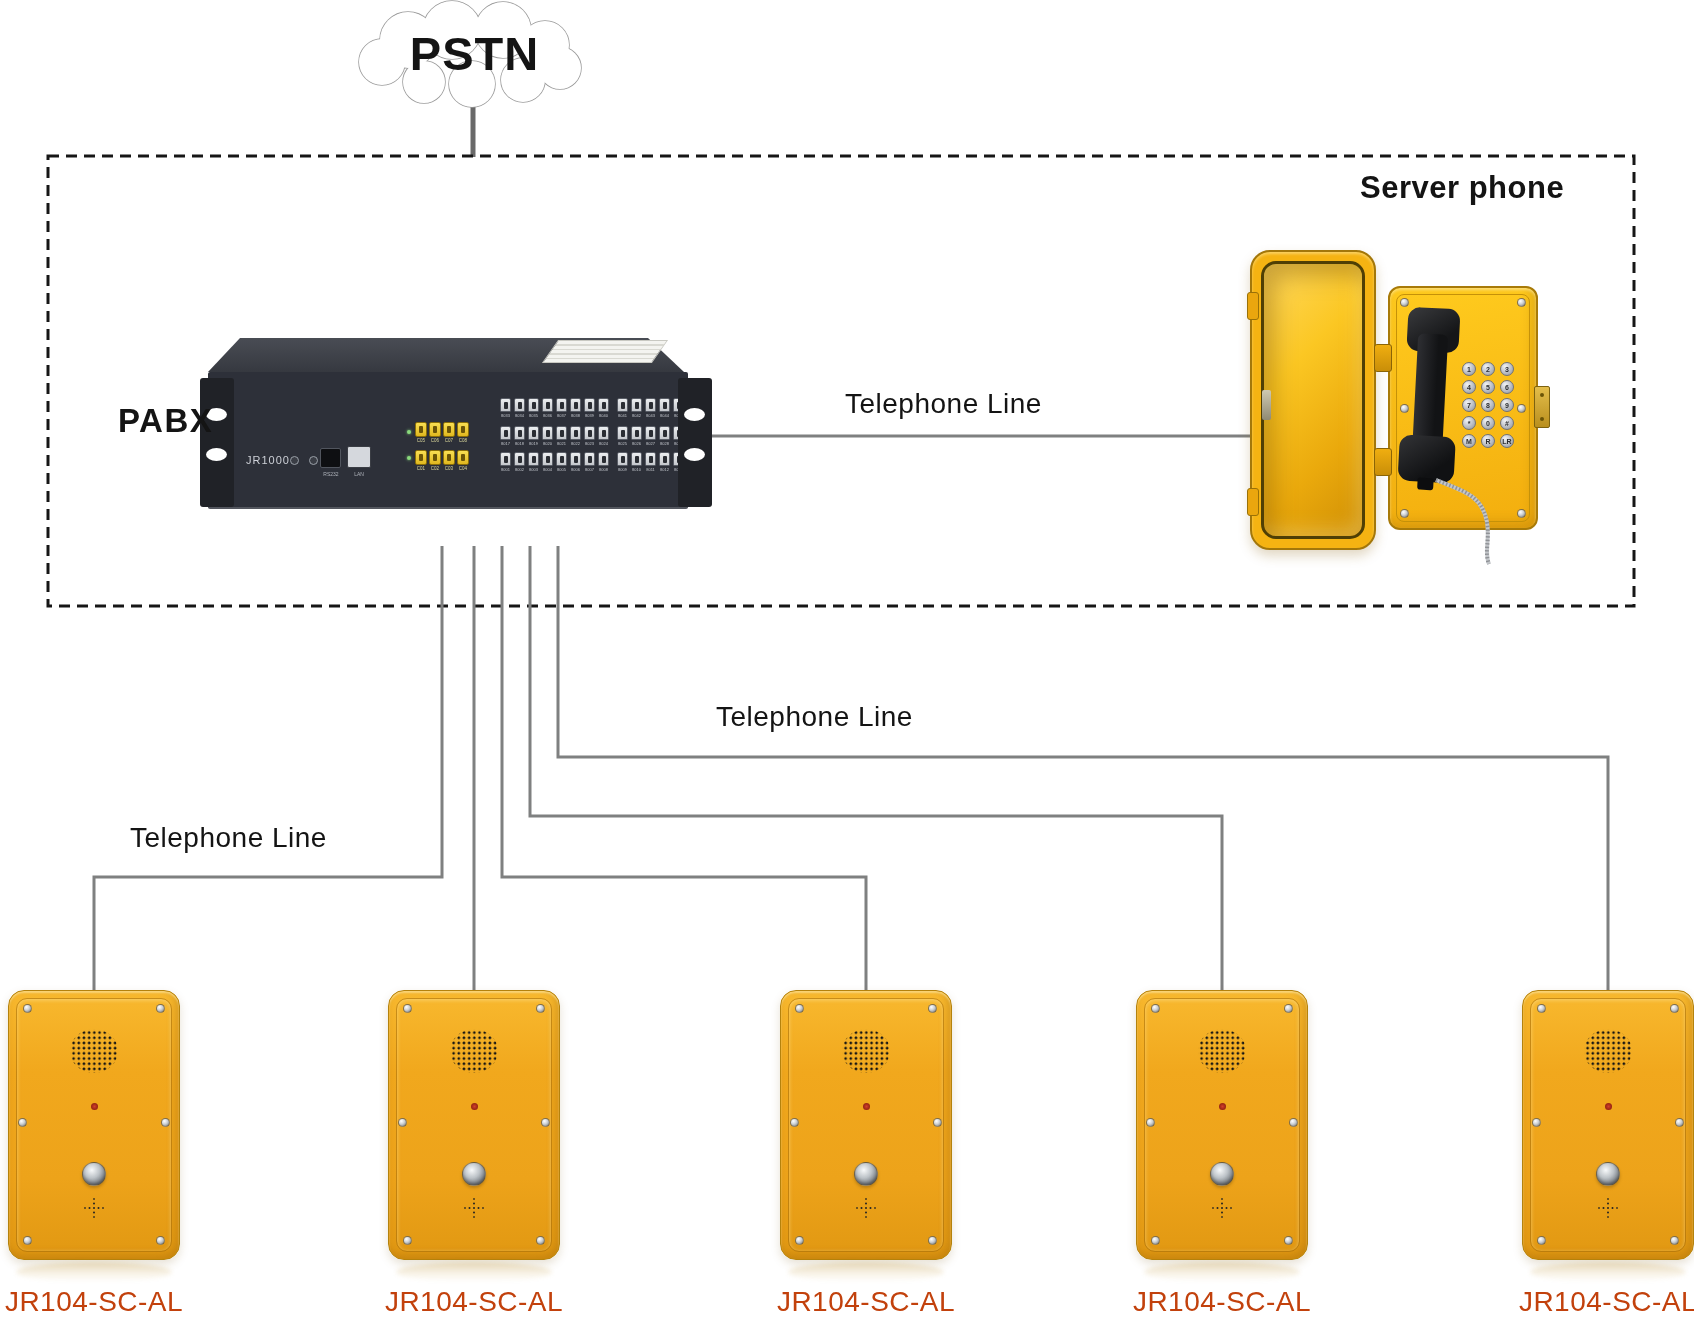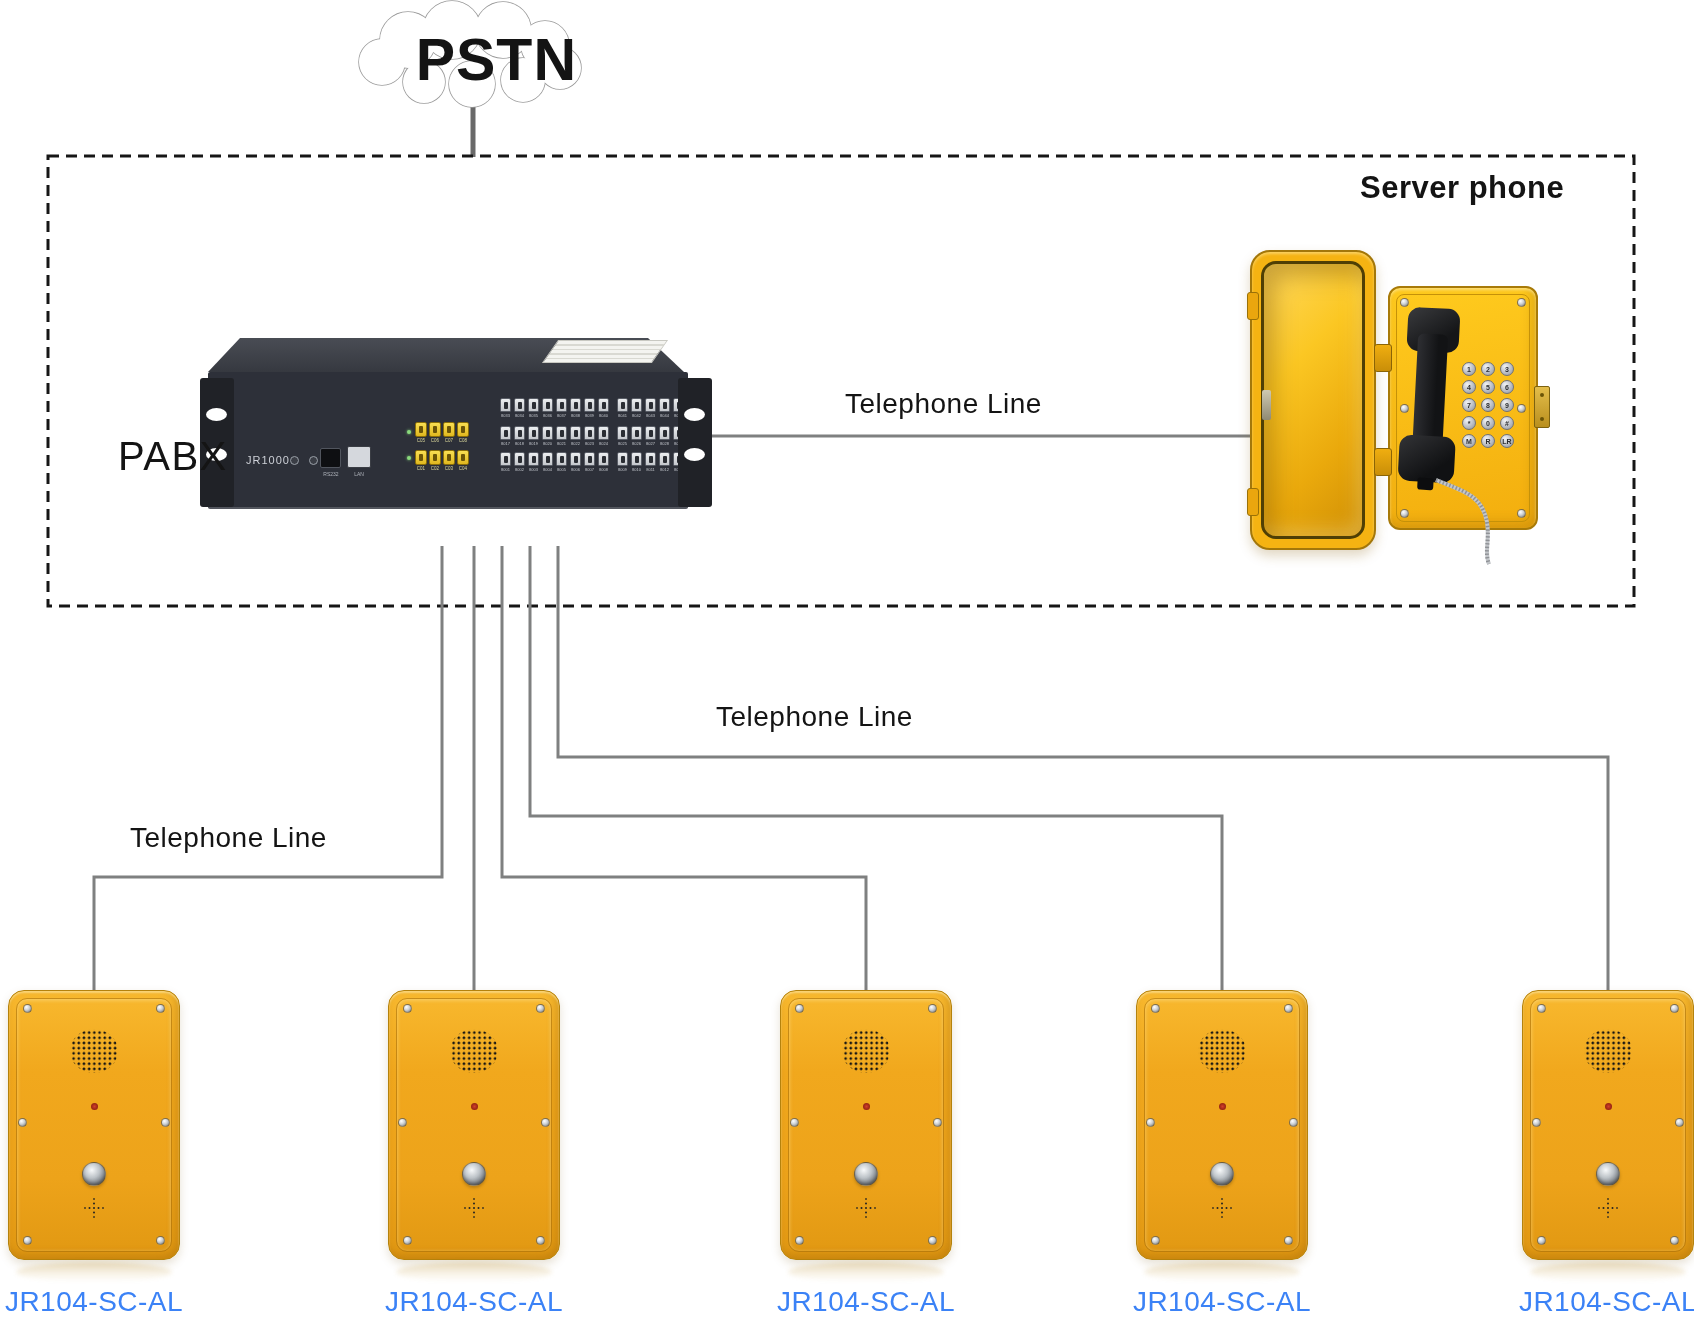--- a/index.html
+++ b/index.html
@@ -1,23 +1,23 @@
 <!DOCTYPE html>
 <html><head>
 <meta charset="utf-8">
 <title>Diagram</title>
 <style>
   html,body{margin:0;padding:0;background:#fff;}
   body{font-family:"Liberation Sans",sans-serif;color:#121212;}
   .stage{position:relative;width:1694px;height:1326px;background:#fff;overflow:hidden;}
   .wires{position:absolute;left:0;top:0;z-index:1;}
   .label{position:absolute;z-index:3;white-space:nowrap;color:#141414;}
-  .pstn{left:372px;top:26px;width:205px;text-align:right;font-size:59px;font-weight:bold;letter-spacing:1px;}
+  .pstn{left:372px;top:26px;width:205px;text-align:center;font-size:47px;font-weight:bold;letter-spacing:1px;}
   .server-room{left:1360px;top:170px;font-size:31px;font-weight:bold;letter-spacing:.5px;}
-  .pabx-label{left:118px;top:434px;font-size:40px;letter-spacing:1.5px;}
+  .pabx-label{left:118px;top:402px;font-size:33px;letter-spacing:1.5px;font-weight:bold;}
   .tl{font-size:28px;letter-spacing:.5px;}
   .tl-top{left:845px;top:388px;}
   .tl-mid{left:716px;top:701px;}
   .tl-left{left:130px;top:822px;}
   .iphone-label{left:1250px;top:556px;width:300px;text-align:center;font-size:32px;}
 
   
   .pabx{position:absolute;left:200px;top:335px;width:520px;height:175px;z-index:2;}
   .pabx-top{position:absolute;left:0;top:0;width:512px;height:40px;background:linear-gradient(180deg,#4b4e56,#34373e);clip-path:polygon(40px 3px,448px 3px,484px 37px,8px 37px);}
   .pabx-sticker{position:absolute;left:350px;top:5px;width:108px;height:21px;background:repeating-linear-gradient(180deg,#f4f4f0 0 3px,#d9d9d2 3px 4.5px);border:1px solid #c9c9c2;transform:skewX(-35deg);z-index:3;}
@@ -93,21 +93,21 @@
   .ipanel{position:absolute;inset:7px;border-radius:11px;border:1px solid rgba(160,105,10,.55);box-shadow:inset 0 1px 4px rgba(255,240,180,.5);}
   .iface .iscrew.c1{left:14px;top:13px;} .iface .iscrew.c2{right:14px;top:13px;}
   .iface .iscrew.c3{left:9px;top:127px;} .iface .iscrew.c4{right:9px;top:127px;}
   .iface .iscrew.c5{left:14px;bottom:14px;} .iface .iscrew.c6{right:14px;bottom:14px;}
   .grille{position:absolute;left:50%;top:38px;width:48px;height:44px;margin-left:-24px;border-radius:50%;background-image:radial-gradient(#141414 1.25px,transparent 1.45px);background-size:5.2px 5.2px;background-position:1px 1px;}
   .iled{position:absolute;left:50%;top:112px;width:7px;height:7px;margin-left:-3.5px;border-radius:50%;background:radial-gradient(#d2402a,#7c1507);}
   .callbtn{position:absolute;left:50%;top:171px;width:24px;height:24px;margin-left:-12px;border-radius:50%;background:radial-gradient(circle at 40% 32%,#f8fafb,#bcc2c7 40%,#70767c 75%,#4c5257);border:1px solid rgba(90,60,5,.5);box-sizing:border-box;box-shadow:0 2px 3px rgba(120,80,10,.4),inset 0 -2px 3px rgba(0,0,0,.25);}
   .micholes{position:absolute;left:50%;top:210px;width:14px;height:14px;margin-left:-7px;}
   .micholes::before{content:"";position:absolute;left:6px;top:6px;width:2.4px;height:2.4px;border-radius:50%;background:#232323;box-shadow:0 -4.5px 0 #232323,0 4.5px 0 #232323,-4.5px 0 0 #232323,4.5px 0 0 #232323,0 -9px 0 rgba(35,35,35,.8),0 9px 0 rgba(35,35,35,.8),-9px 0 0 rgba(35,35,35,.8),9px 0 0 rgba(35,35,35,.8);}
   .intercom::after{content:"";position:absolute;left:8px;right:8px;top:272px;height:20px;background:linear-gradient(180deg,rgba(190,140,30,.26),rgba(190,140,30,0));border-radius:50%;filter:blur(2px);}
-  .ilabel{position:absolute;top:296px;left:50%;transform:translateX(-50%);font-size:28px;letter-spacing:.5px;color:#3b82f6;white-space:nowrap;}
+  .ilabel{position:absolute;top:296px;left:50%;transform:translateX(-50%);font-size:28px;letter-spacing:.5px;color:#c2410c;white-space:nowrap;}
 </style>
 </head>
 <body>
 
 <div class="stage">
 
   <svg class="wires" width="1694" height="1326" viewBox="0 0 1694 1326">
     <line x1="473" y1="96" x2="473" y2="157" stroke="#696969" stroke-width="5"></line>
     <g>
       <g fill="#ffffff" stroke="#9a9a9a" stroke-width="1.5">

